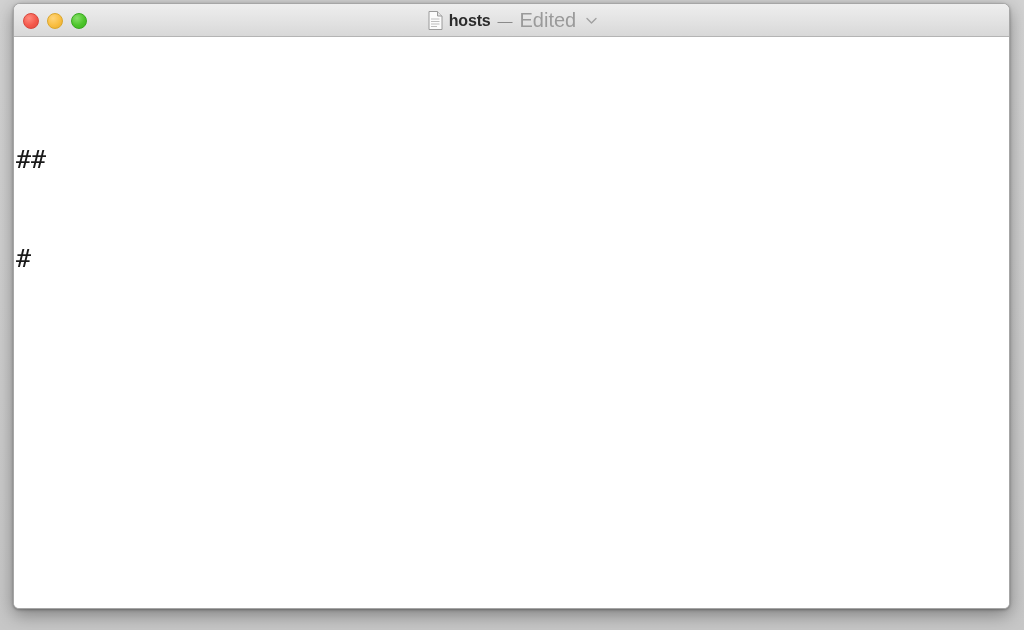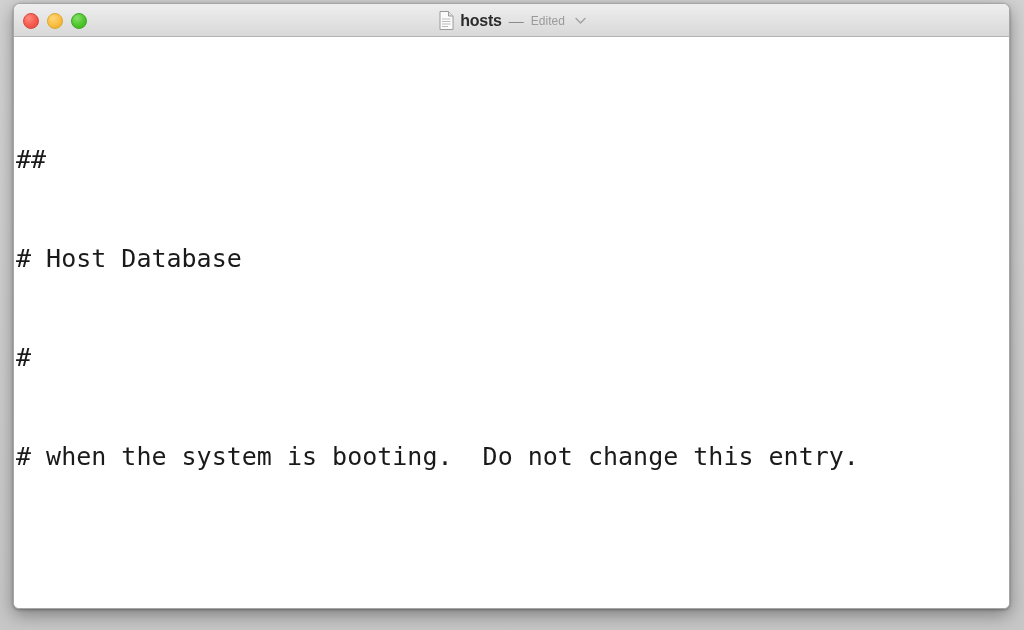--- a/index.html
+++ b/index.html
@@ -97,21 +97,21 @@
     font-weight: bold;
     color: #2b2b2b;
     letter-spacing: -0.2px;
   }
   #title-sep {
     font-size: 15px;
     color: #8a8a8a;
     margin: 0 1px;
   }
   #edited-label {
-    font-size: 12px;
+    font-size: 20px;
     color: #9a9a9a;
   }
   .chevron-icon {
     width: 11px;
     height: 8px;
     display: block;
     margin-left: 2px;
   }
 
   
@@ -176,23 +176,21 @@
           </svg>
         </span>
       </div>
 
     </div>
 
     <div id="text-area">
       <div id="text-doc">
 
         <div class="line"><span>##</span></div>
-        <div class="line"><span># Host Database</span></div>
         <div class="line"><span>#</span></div>
-        <div class="line"><span># when the system is booting.  Do not change this entry.</span></div>
         
 
         
 
         
 
         
 
         
 

